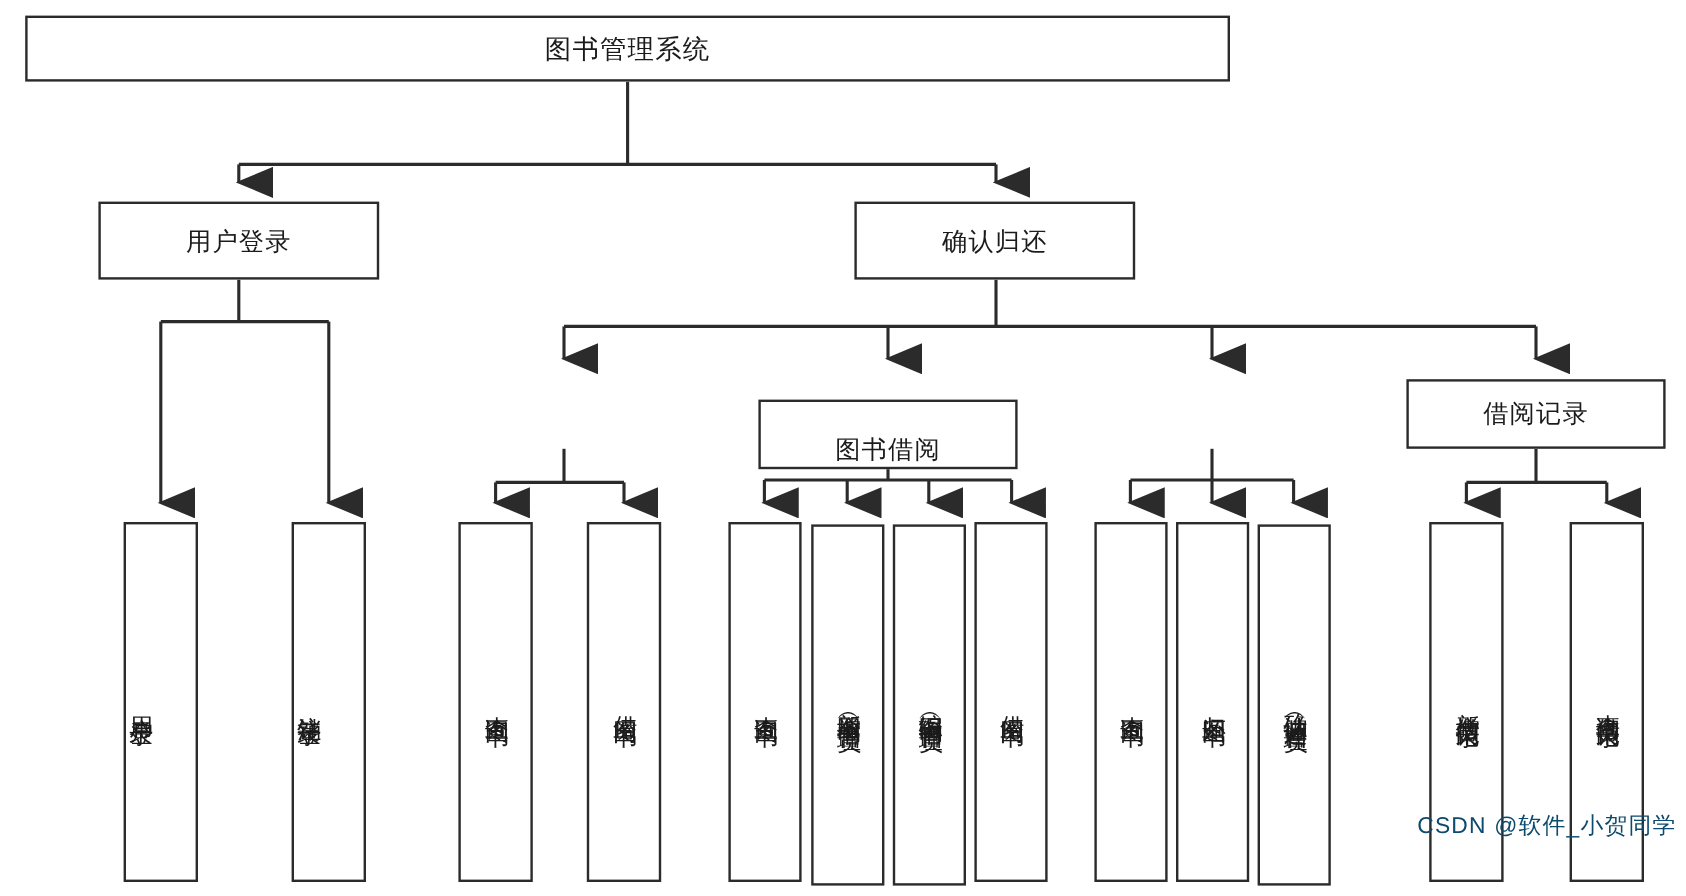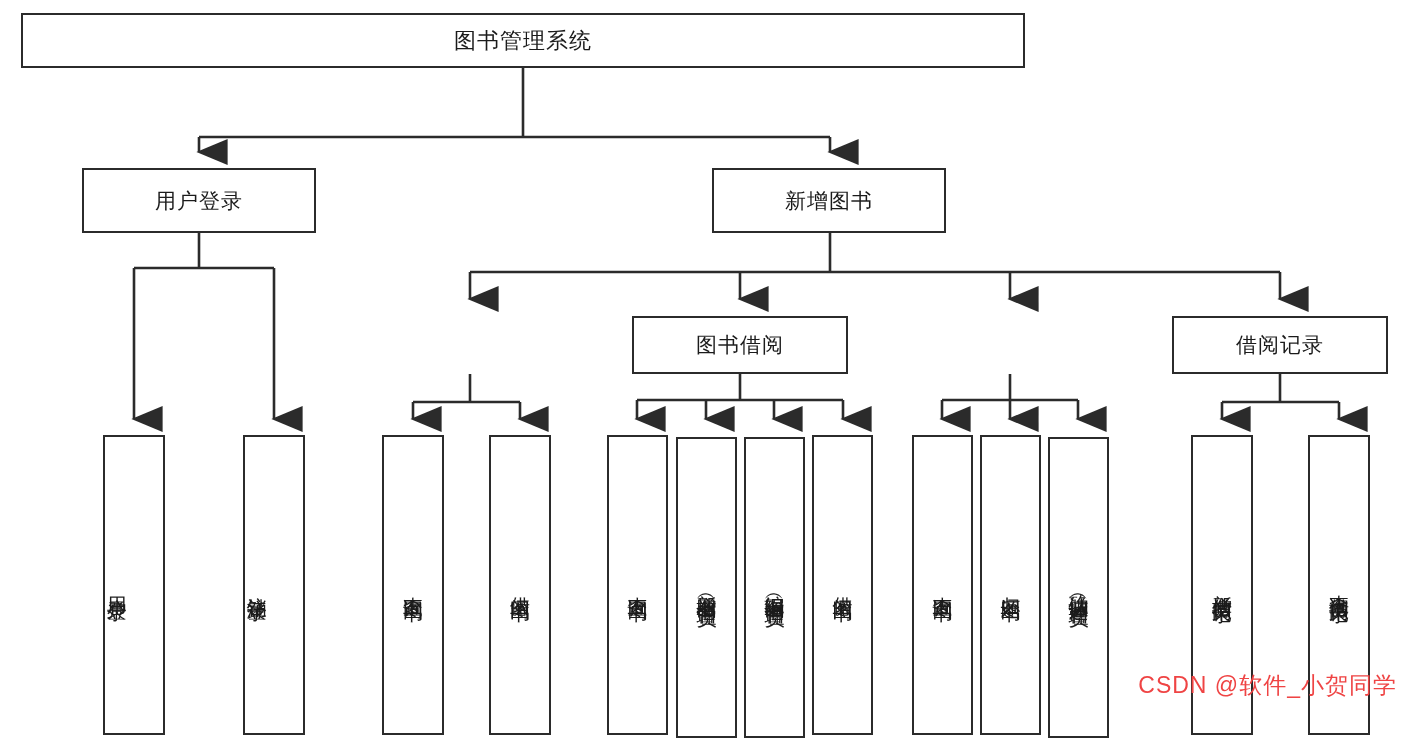--- a/index.html
+++ b/index.html
@@ -25,21 +25,21 @@
     text-orientation:upright;
     line-height:1.16;
     letter-spacing:2px;
     padding:6px 0;
   }
   .node.v.valign-bottom{ align-items:flex-end; }
   .node.v.valign-center{ align-items:center; }
   .label{ white-space:pre; }
   .watermark{
     position:absolute;right:8px;bottom:4px;
-    font-size:23px;color:#ef4444;letter-spacing:1px;
+    font-size:19px;color:#0c4a6e;letter-spacing:1px;
     user-select:none;
   }
 </style>
 </head>
 <body>
 
 <div id="stage">
 
   <svg id="connectors" viewBox="0 0 1405 747" xmlns="http://www.w3.org/2000/svg">
     <defs>
@@ -93,24 +93,24 @@
   </svg>
 
   <div class="node h root" style="left:21px;top:13px;width:1004px;height:55px;">
     <span class="label">图书管理系统</span>
   </div>
 
   <div class="node h" style="left:82px;top:168px;width:234px;height:65px;">
     <span class="label">用户登录</span>
   </div>
   <div class="node h" style="left:712px;top:168px;width:234px;height:65px;">
-    <span class="label">新增图书</span>
+    <span class="label">确认归还</span>
   </div>
 
-  <div class="node h" style="left:632px;top:316px;width:216px;height:58px;">
+  <div class="node h" style="left:632px;top:333px;width:216px;height:58px;align-items:flex-end;">
     <span class="label">图书借阅</span>
   </div>
   <div class="node h" style="left:1172px;top:316px;width:216px;height:58px;font-family:Liberation Serif, serif;">
     <span class="label">借阅记录</span>
   </div>
 
   <div class="node v valign-bottom" style="left:103px;top:435px;width:62px;height:300px;">
     <span class="label">用户登录</span>
   </div>
   <div class="node v valign-bottom" style="left:243px;top:435px;width:62px;height:300px;">

